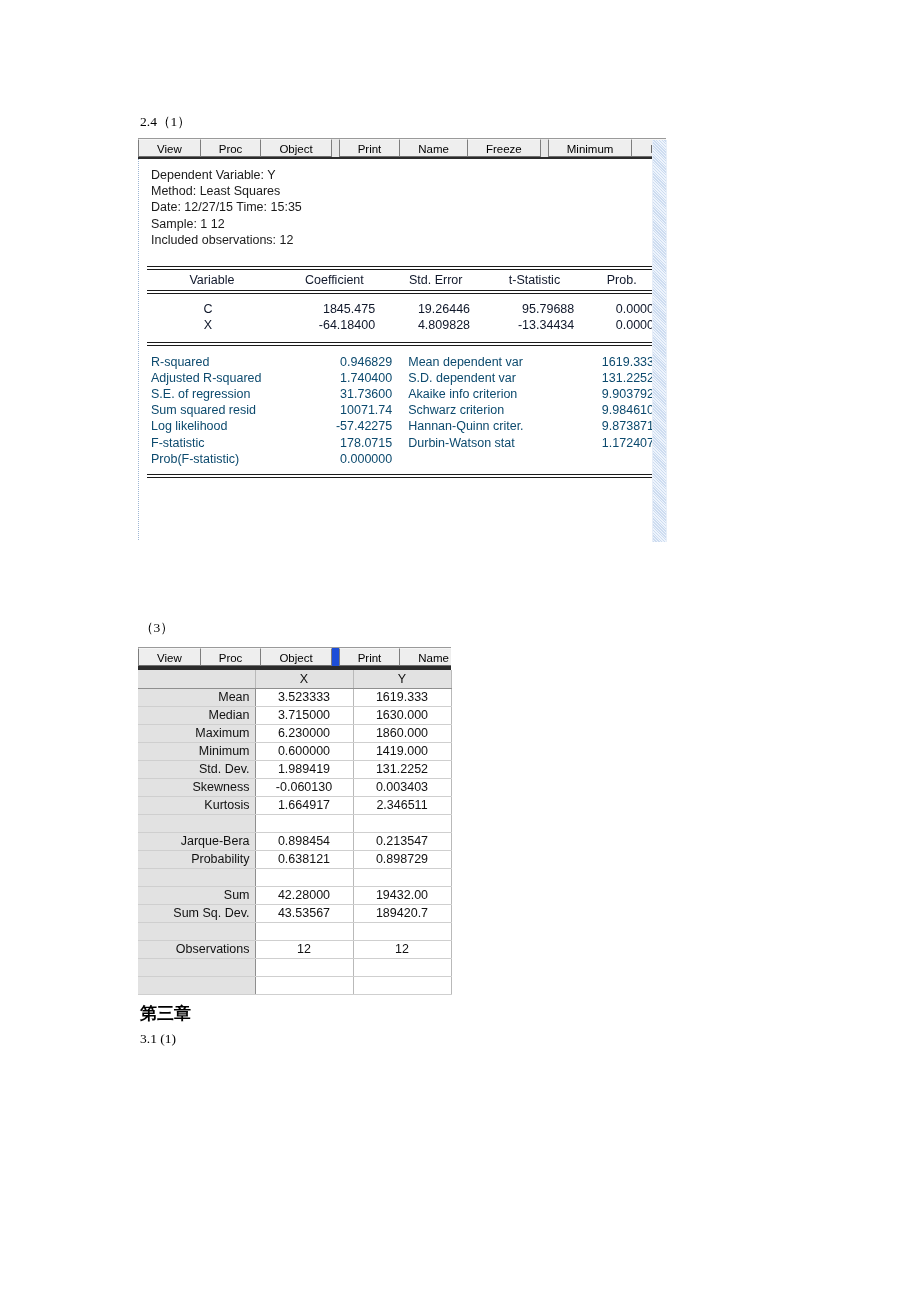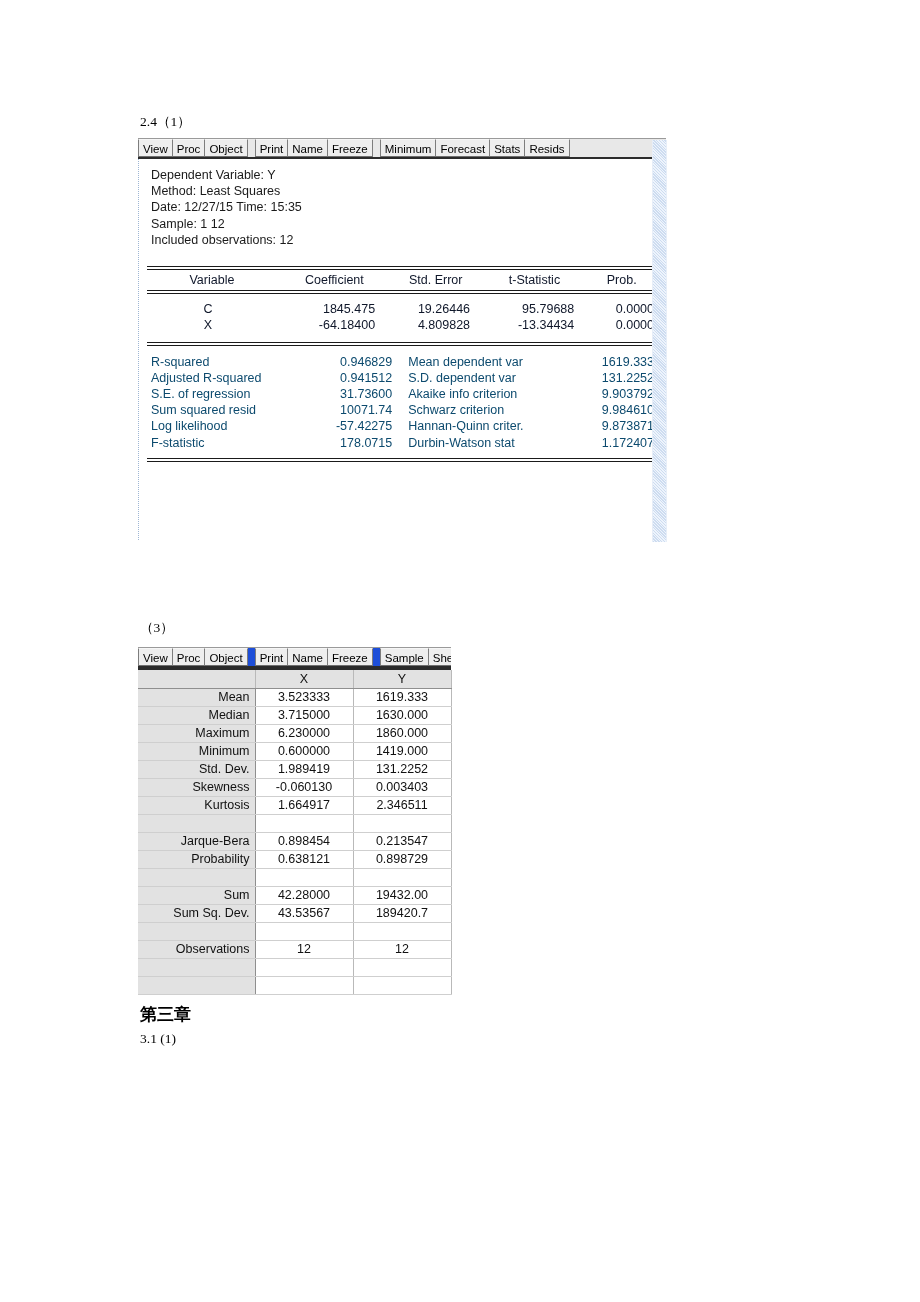--- a/index.html
+++ b/index.html
@@ -32,21 +32,21 @@
     font-size: 13px;
     line-height: 16px;
     color: #000;
     white-space: nowrap;
   }
   .doc-label.serifish {
     font-family: "Liberation Serif", serif;
   }
   .doc-heading-cn {
     position: absolute;
-    font-family: Liberation Sans, sans-serif;
+    font-family: Liberation Mono, monospace;
     font-size: 17px;
     font-weight: bold;
     line-height: 20px;
     color: #000;
     white-space: nowrap;
   }
 
   
   .ev-window {
     position: absolute;
@@ -68,21 +68,21 @@
     display: inline-block;
     vertical-align: top;
     font-size: 0;
     margin-right: 8px;
   }
   .ev-btn {
     display: inline-block;
     vertical-align: top;
     height: 18px;
     line-height: 18px;
-    padding: 0 4px;
+    padding: 0 18px;
     font-family: "Liberation Sans", sans-serif;
     font-size: 11.5px;
     color: #000;
     background: #eeeeee;
     border-left: 1px solid #7d7d7d;
     border-right: 1px solid #7d7d7d;
     border-top: 1px solid #f6f6f6;
     border-bottom: 1px solid #6e6e6e;
     box-sizing: border-box;
     margin-right: -1px;
@@ -297,21 +297,21 @@
       <table class="sum">
         <tbody>
             <tr>
           <td class="s-l1">R-squared</td>
           <td class="s-v1">0.946829</td>
           <td class="s-l2">Mean dependent var</td>
           <td class="s-v2">1619.333</td>
         </tr>
         <tr>
           <td class="s-l1">Adjusted R-squared</td>
-          <td class="s-v1">0.941512</td>
+          <td class="s-v1">1.740400</td>
           <td class="s-l2">S.D. dependent var</td>
           <td class="s-v2">131.2252</td>
         </tr>
         <tr>
           <td class="s-l1">S.E. of regression</td>
           <td class="s-v1">31.73600</td>
           <td class="s-l2">Akaike info criterion</td>
           <td class="s-v2">9.903792</td>
         </tr>
         <tr>
@@ -324,20 +324,26 @@
           <td class="s-l1">Log likelihood</td>
           <td class="s-v1">-57.42275</td>
           <td class="s-l2">Hannan-Quinn criter.</td>
           <td class="s-v2">9.873871</td>
         </tr>
         <tr>
           <td class="s-l1">F-statistic</td>
           <td class="s-v1">178.0715</td>
           <td class="s-l2">Durbin-Watson stat</td>
           <td class="s-v2">1.172407</td>
+        </tr>
+        <tr>
+          <td class="s-l1">Prob(F-statistic)</td>
+          <td class="s-v1">0.000000</td>
+          <td class="s-l2"></td>
+          <td class="s-v2"></td>
         </tr>
       </tbody>
         </table>
 
       <div style="height:5px"></div>
       <div class="rule-double"></div>
     </div>
   </div>
 
   <div class="ev-scroll" style="left:652px; top:140px; height:402px;"></div>

